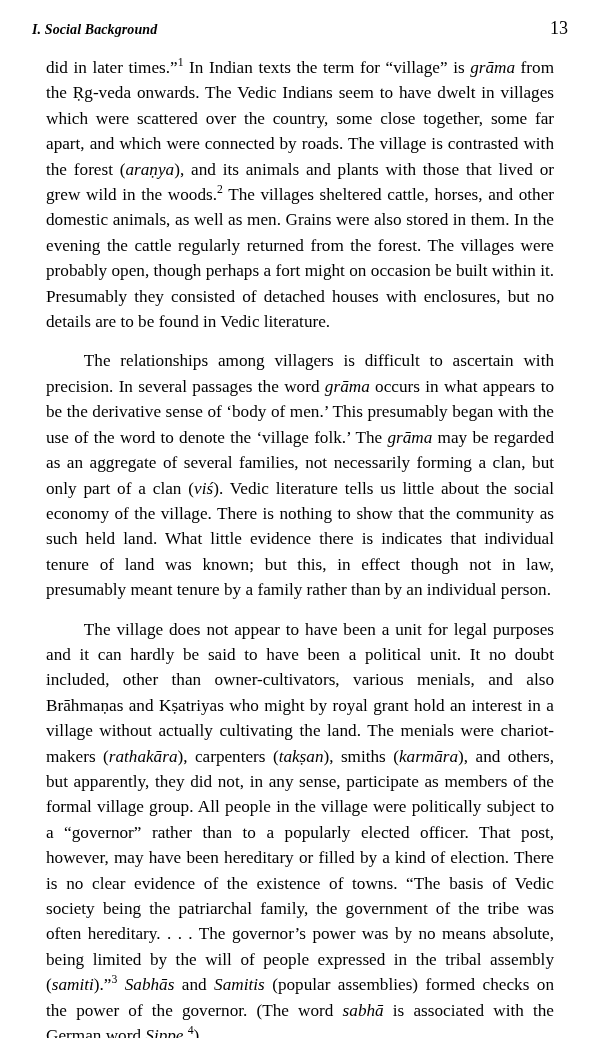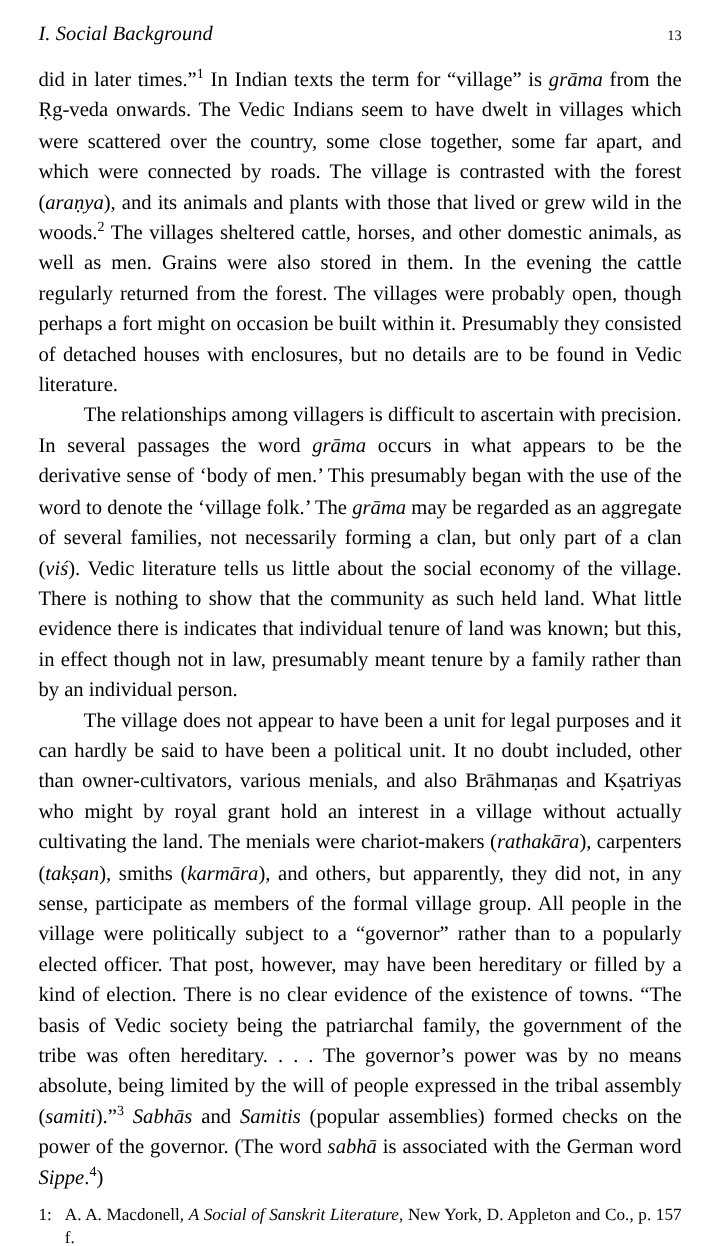--- a/index.html
+++ b/index.html
@@ -23,34 +23,35 @@
     position: relative;
   }
   .header {
     display: flex;
     align-items: baseline;
     justify-content: space-between;
     margin-bottom: 16px;
   }
   .running-head {
     font-style: italic;
-    font-size: 17px;
+    font-size: 14px;
     letter-spacing: 0.1px;
+    font-weight: bold;
   }
   .folio {
-    font-size: 12px;
+    font-size: 18px;
   }
   .body-text {
     font-size: 17.2px;
     line-height: 25.4px;
     text-align: justify;
     text-justify: inter-word;
   }
   .body-text p {
-    margin: 0;
+    margin: 14px;
     text-indent: 2.2em;
   }
   .body-text p.noindent {
     text-indent: 0;
   }
   .footnotes {
     margin-top: 10px;
     font-size: 14.3px;
     line-height: 19.4px;
     text-align: justify;

